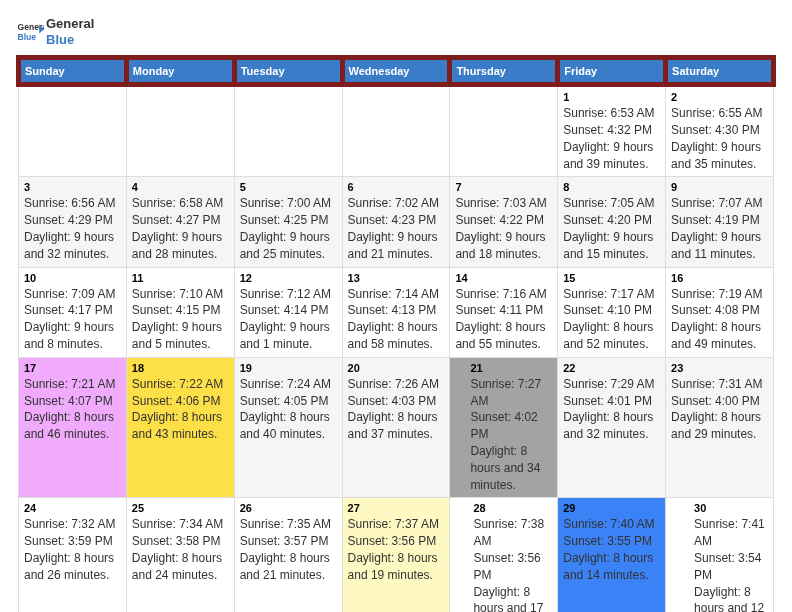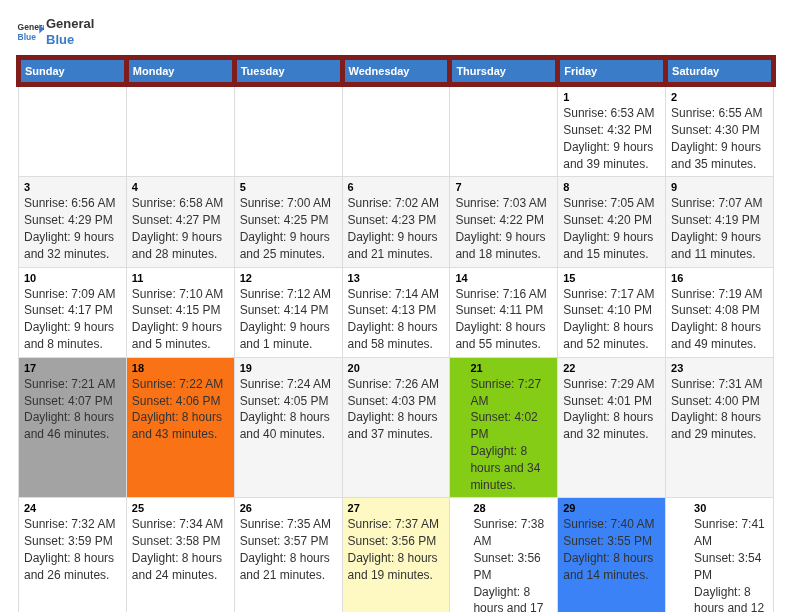--- a/index.html
+++ b/index.html
@@ -192,37 +192,37 @@
         <td style="background-color: rgb(255, 255, 255);">
           <span class="day-number">15</span>
           <div class="day-info">Sunrise: 7:17 AM<br>Sunset: 4:10 PM<br>Daylight: 8 hours and 52 minutes.</div>
         </td>
         <td style="background-color: rgb(255, 255, 255);">
           <span class="day-number">16</span>
           <div class="day-info">Sunrise: 7:19 AM<br>Sunset: 4:08 PM<br>Daylight: 8 hours and 49 minutes.</div>
         </td>
       </tr>
       <tr>
-        <td style="background-color: #a3a3a3; margin-left: 44px;">
+        <td style="background-color: #f0abfc; margin-left: 44px;">
           <span class="day-number">17</span>
           <div class="day-info">Sunrise: 7:21 AM<br>Sunset: 4:07 PM<br>Daylight: 8 hours and 46 minutes.</div>
         </td>
-        <td style="background-color: #f97316;">
+        <td style="background-color: #fde047;">
           <span class="day-number">18</span>
           <div class="day-info">Sunrise: 7:22 AM<br>Sunset: 4:06 PM<br>Daylight: 8 hours and 43 minutes.</div>
         </td>
         <td style="background-color: rgb(245, 245, 245);">
           <span class="day-number">19</span>
           <div class="day-info">Sunrise: 7:24 AM<br>Sunset: 4:05 PM<br>Daylight: 8 hours and 40 minutes.</div>
         </td>
         <td style="background-color: rgb(245, 245, 245);">
           <span class="day-number">20</span>
           <div class="day-info">Sunrise: 7:26 AM<br>Sunset: 4:03 PM<br>Daylight: 8 hours and 37 minutes.</div>
         </td>
-        <td style="background-color: #84cc16; padding-left: 20px;">
+        <td style="background-color: #a3a3a3; padding-left: 20px;">
           <span class="day-number">21</span>
           <div class="day-info">Sunrise: 7:27 AM<br>Sunset: 4:02 PM<br>Daylight: 8 hours and 34 minutes.</div>
         </td>
         <td style="background-color: rgb(245, 245, 245);">
           <span class="day-number">22</span>
           <div class="day-info">Sunrise: 7:29 AM<br>Sunset: 4:01 PM<br>Daylight: 8 hours and 32 minutes.</div>
         </td>
         <td style="background-color: rgb(245, 245, 245);">
           <span class="day-number">23</span>
           <div class="day-info">Sunrise: 7:31 AM<br>Sunset: 4:00 PM<br>Daylight: 8 hours and 29 minutes.</div>

